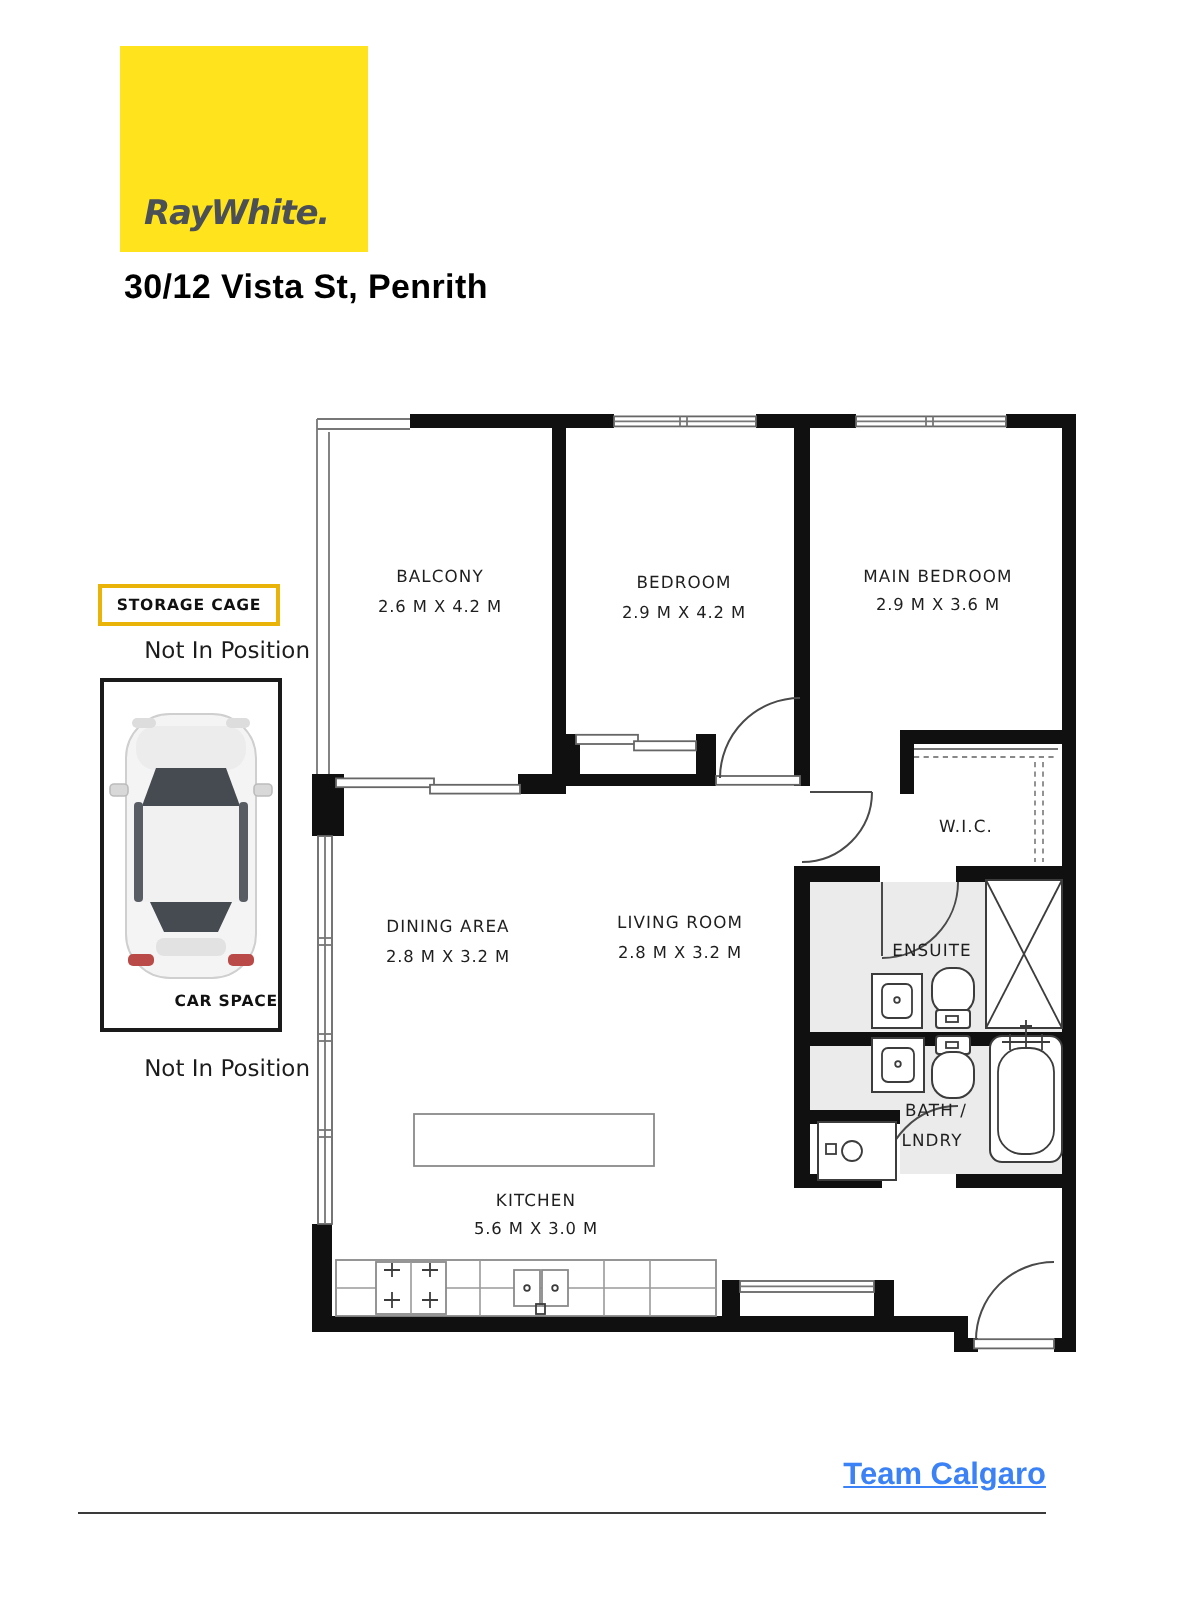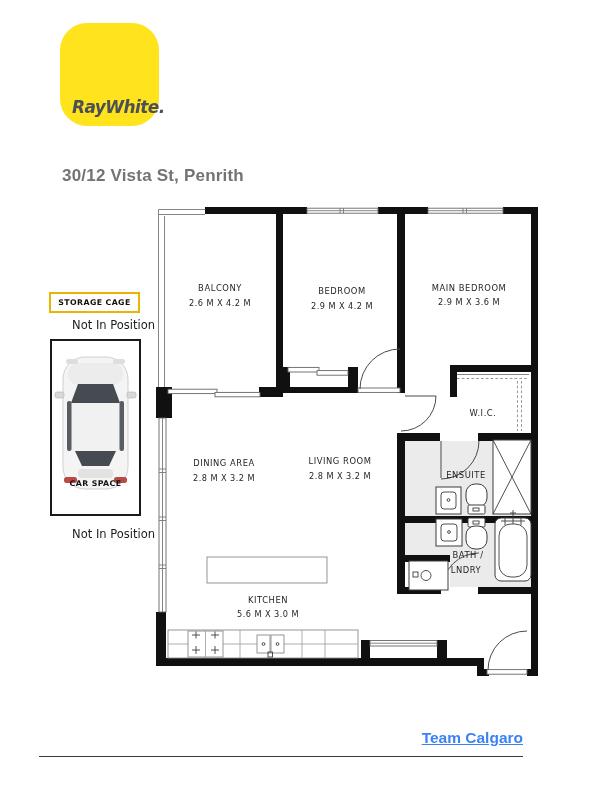--- a/index.html
+++ b/index.html
@@ -1,35 +1,35 @@
 <!DOCTYPE html>
 <html><head>
 <meta charset="utf-8">
 <style>
   html,body{margin:0;padding:0;background:#fff;}
   .page{position:relative;width:600px;height:800px;background:#ffffff;
         font-family:"DejaVu Sans","Liberation Sans",sans-serif;overflow:hidden;}
 
   
-  .logo-box{position:absolute;left:60px;top:23px;width:99px;height:103px;background:#FFE31C;border-radius:27px;}
+  .logo-box{position:absolute;left:60px;top:23px;width:124px;height:103px;background:#FFE31C;}
   .logo-text{position:absolute;left:12px;bottom:9px;font-size:17px;font-weight:700;
              font-style:italic;color:#4b5056;letter-spacing:-0.6px;}
-  .address{position:absolute;left:62px;top:134px;font-size:17px;font-weight:700;color:#737373;
-           font-family:"Liberation Sans","DejaVu Sans",sans-serif;letter-spacing:0.2px;margin-top:32px;}
+  .address{position:absolute;left:62px;top:134px;font-size:17px;font-weight:700;color:#000000;
+           font-family:"Liberation Sans","DejaVu Sans",sans-serif;letter-spacing:0.2px;}
 
   
   .storage-box{position:absolute;left:49px;top:292px;width:87px;height:17px;border:2px solid #eab308;
                display:flex;align-items:center;justify-content:center;}
   .small-caps-label{font-size:7.8px;font-weight:700;color:#111;letter-spacing:0.4px;}
   .status-text{position:absolute;left:35px;width:120px;text-align:right;font-size:11.5px;color:#1c1c1c;}
   .status-storage{top:318px;}
   .status-car{top:527px;}
   .car-box{position:absolute;left:50px;top:339px;width:87px;height:173px;border:2px solid #1a1a1a;}
   .car-box svg{position:absolute;left:0;top:0;}
-  .car-space-label{position:absolute;left:0;right:0;bottom:24px;text-align:center;}
+  .car-space-label{position:absolute;left:0;right:0;bottom:7px;text-align:right;}
 
   
   .plan{position:absolute;left:150px;top:195px;width:395px;height:485px;}
   .wall{fill:#101010;}
   .thin{stroke:#777;stroke-width:0.9;fill:none;}
   .win{fill:#ffffff;stroke:#666;stroke-width:0.9;}
   .door{stroke:#4a4a4a;stroke-width:1;fill:none;}
   .fix{fill:#ffffff;stroke:#3c3c3c;stroke-width:1;}
   .fixl{stroke:#3c3c3c;stroke-width:0.9;fill:none;}
   .kit{fill:#ffffff;stroke:#8a8a8a;stroke-width:0.9;}

